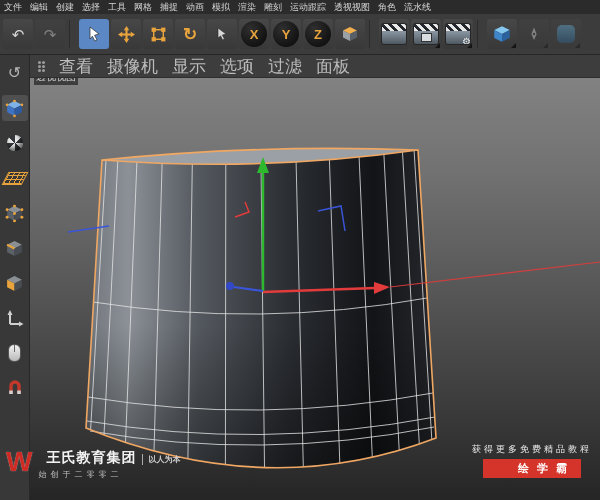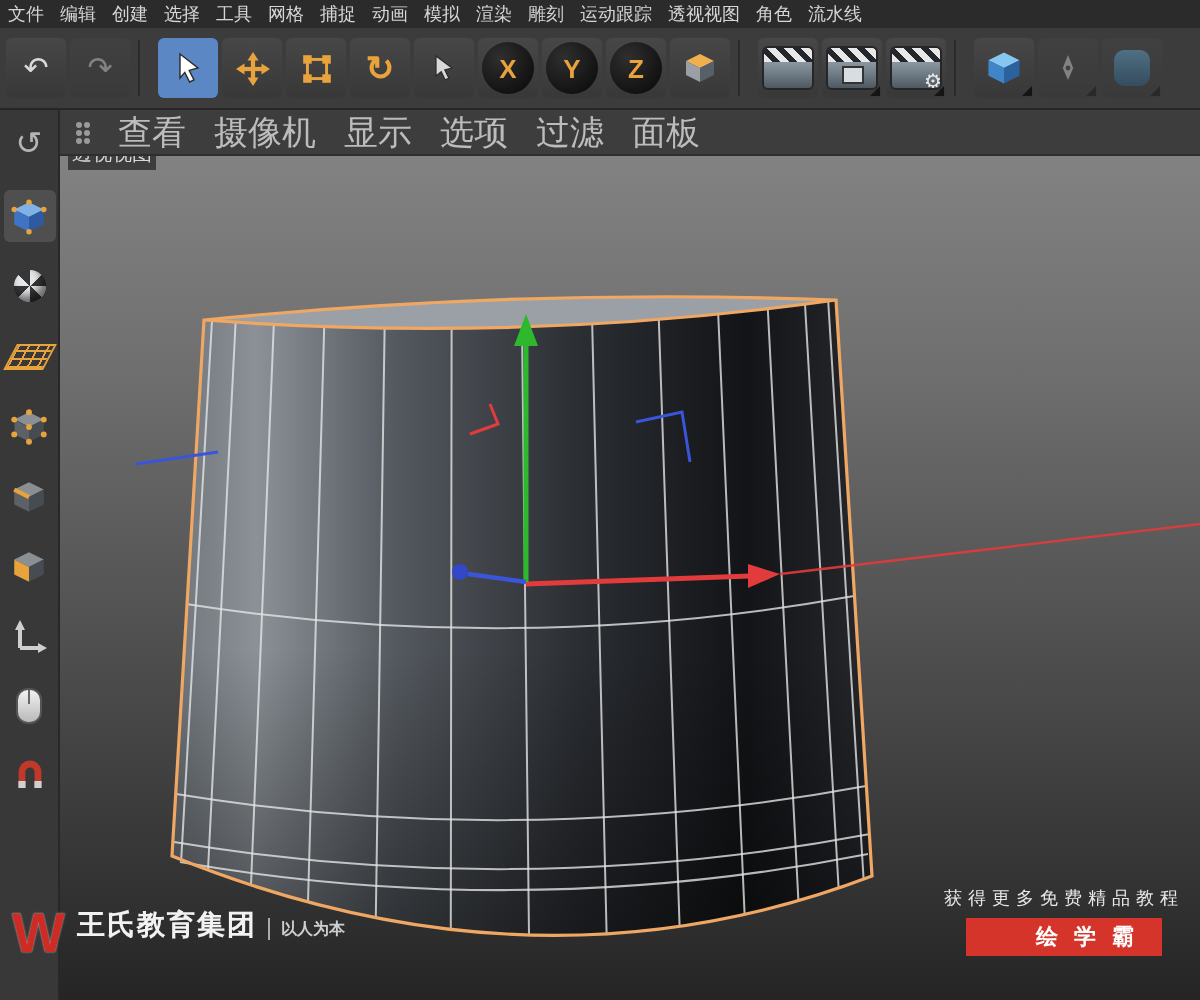--- a/index.html
+++ b/index.html
@@ -63,21 +63,21 @@
     box-shadow:4px 0 #9a9a9a,0 4px #9a9a9a,4px 4px #9a9a9a,0 -4px #9a9a9a,4px -4px #9a9a9a;}
   .vp-label{position:absolute;top:14px;left:4px;background:rgba(42,42,42,.78);
     color:#d8d8d8;font-size:10px;padding:1px 2px;z-index:4;}
 
   
   .wm-left{position:absolute;left:6px;bottom:8px;display:flex;align-items:flex-start;
     gap:6px;z-index:6;}
   .wm-logo{font-size:28px;font-weight:bold;color:#cd2b24;line-height:26px;
     text-shadow:0 0 1px rgba(255,255,255,.7);}
   .wm-line1{display:flex;align-items:baseline;}
-  .wm-brand{font-size:14px;font-weight:bold;letter-spacing:1px;color:#f2f2f2;}
+  .wm-brand{font-size:14px;font-weight:bold;letter-spacing:1px;color:#f2f2f2;margin-left:8px;}
   .wm-slogan{font-size:8px;color:#cfcfcf;margin-left:6px;border-left:1px solid #aaa;padding-left:5px;font-weight:bold;}
   .wm-since{font-size:8px;color:#c0c0c0;letter-spacing:4px;margin-top:2px;}
 
   .promo{position:absolute;right:8px;bottom:10px;z-index:6;display:flex;
     flex-direction:column;align-items:center;gap:3px;margin-top:28px;}
   .promo-l1{font-size:9px;color:#e8e8e8;letter-spacing:3px;}
   .promo-btn{background:#d5342a;color:#fff;font-size:11px;font-weight:bold;
     letter-spacing:8px;padding:2px 6px 2px 12px;min-width:80px;text-align:right;}
   .promo-l2{font-size:8px;color:#d2d2d2;letter-spacing:1px;}
 </style>
@@ -347,20 +347,21 @@
     </div>
   </div>
 
   <div class="wm-left">
     <span class="wm-logo">W</span>
     <div class="wm-text">
       <div class="wm-line1">
         <span class="wm-brand">王氏教育集团</span>
         <span class="wm-slogan">以人为本</span>
       </div>
+      <div class="wm-since">始创于二零零二</div>
     </div>
   </div>
 
   <div class="promo">
     <div class="promo-l1">获得更多免费精品教程</div>
     <div class="promo-btn">绘学霸</div>
   </div>
 
 </div>
 

